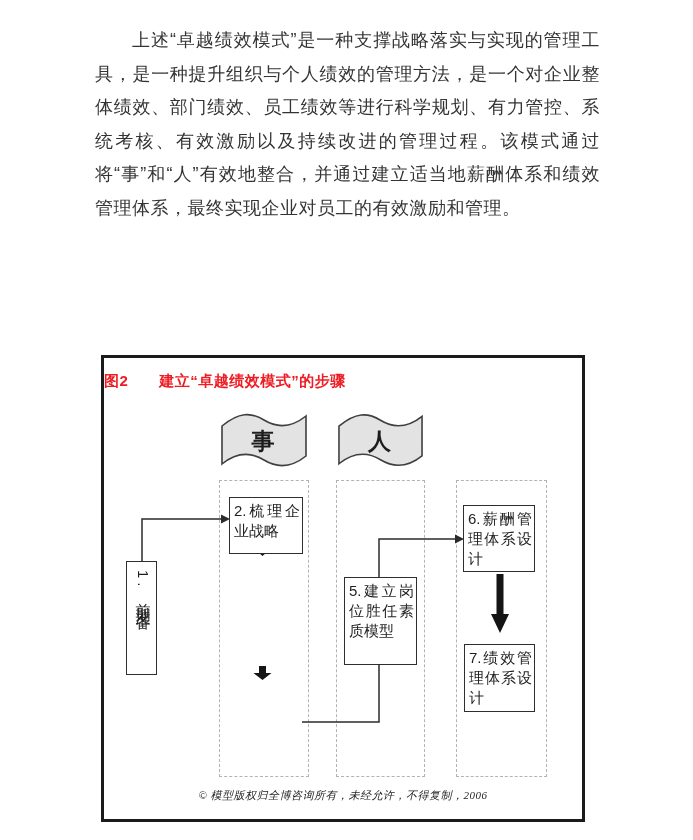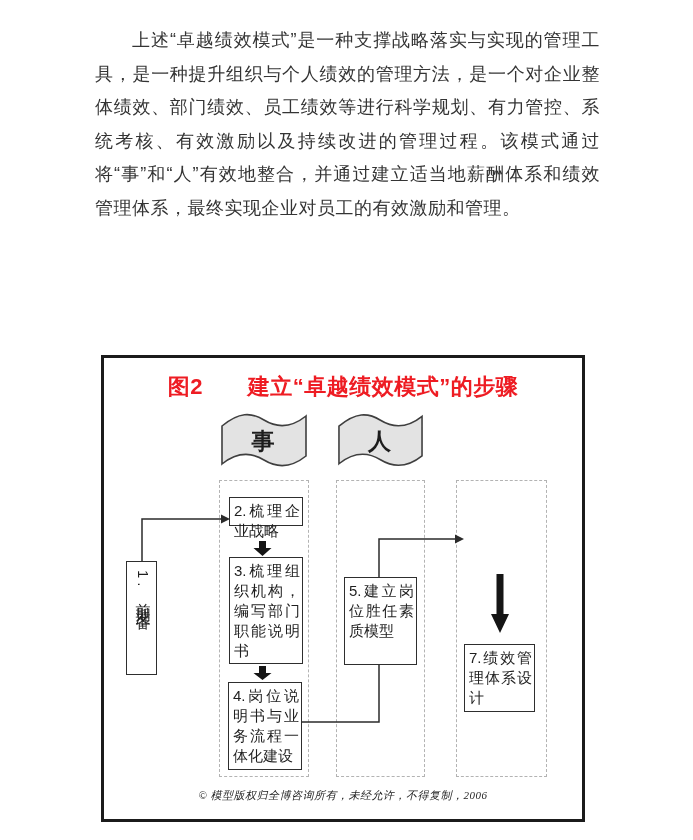--- a/index.html
+++ b/index.html
@@ -18,22 +18,22 @@
     position:absolute; left:95px; width:505px; top:211px; margin:0;
     text-align:center; font-size:19px; font-weight:bold;
     color:var(--heading-blue,#0d7ec3); letter-spacing:1px;
   }
   
   .figure {
     position:absolute; left:101px; top:355px; width:484px; height:467px;
     border:3px solid #1b1b1b; box-sizing:border-box; background:#ffffff;
   }
   .fig-title {
-    position:absolute; top:14px; left:0; right:0; text-align:center;
-    font-size:22px; font-weight:bold; color:var(--figure-title-red,#ee1c23);
+    position:absolute; top:14px; left:0; right:0; 
+    font-size:15px; font-weight:bold; color:var(--figure-title-red,#ee1c23);
     letter-spacing:0.5px;
   }
   .banner {
     position:absolute; top:52px; height:62px;
     display:flex; align-items:center; justify-content:center;
   }
   .banner svg { position:absolute; left:0; top:0; }
   .banner .banner-label {
     position:relative; font-weight:600; color:#1d1d1d; white-space:nowrap;
   }
@@ -54,21 +54,21 @@
     position:absolute; background:#ffffff; border:1.6px solid #2e2e2e;
     box-sizing:border-box; font-size:15px; line-height:20px;
     padding:3px 2px 0 4px; color:#1f1f1f; text-align:justify;
   }
   .step-1 {
     left:22px; top:203px; width:31px; height:114px;
     writing-mode:vertical-rl; text-orientation:mixed;
     letter-spacing:4px; line-height:26px; padding:8px 0 0 0;
     text-align:left;
   }
-  .step-2 { left:125px; top:139px; width:74px; height:29px; }
+  .step-2 { left:125px; top:139px; width:74px; height:57px; }
   .step-3 { left:125px; top:199px; width:74px; height:107px; }
   .step-4 { left:124px; top:324px; width:74px; height:88px; }
   .step-5 { left:240px; top:219px; width:73px; height:88px; }
   .step-6 { left:359px; top:147px; width:72px; height:67px; }
   .step-7 { left:360px; top:286px; width:71px; height:68px; }
   .copyright {
     position:absolute; top:430px; left:0; right:0; text-align:center;
     font-family:Liberation Serif, serif; font-style:italic;
     font-size:11px; color:#1e1e1e; letter-spacing:0.5px;
   }
@@ -116,21 +116,20 @@
       <polygon points="270.5,297 275,288 279.5,297" fill="#2b2b2b"></polygon>
 
       <polyline points="275,219 275,181 352,181" fill="none" stroke="#2b2b2b" stroke-width="1.5"></polyline>
       <polygon points="351,176.5 360,181 351,185.5" fill="#2b2b2b"></polygon>
 
       <polygon points="392.5,216 399.5,216 399.5,256 405,256 396,275 387,256 392.5,256" fill="#151515"></polygon>
     </svg>
 
     <div class="step step-1">1.前期准备</div>
     <div class="step step-2">2.梳理企业战略</div>
-    <div class="step step-3">3.梳理组织机构，编写部门职能说明书</div>
-    <div class="step step-4">4.岗位说明书与业务流程一体化建设</div>
     <div class="step step-5">5.建立岗位胜任素质模型</div>
+    <div class="step step-6">6.薪酬管理体系设计</div>
     <div class="step step-7">7.绩效管理体系设计</div>
 
     <div class="copyright">© 模型版权归全博咨询所有，未经允许，不得复制，2006</div>
   </div>
 
 </div>
 
 </body></html>

